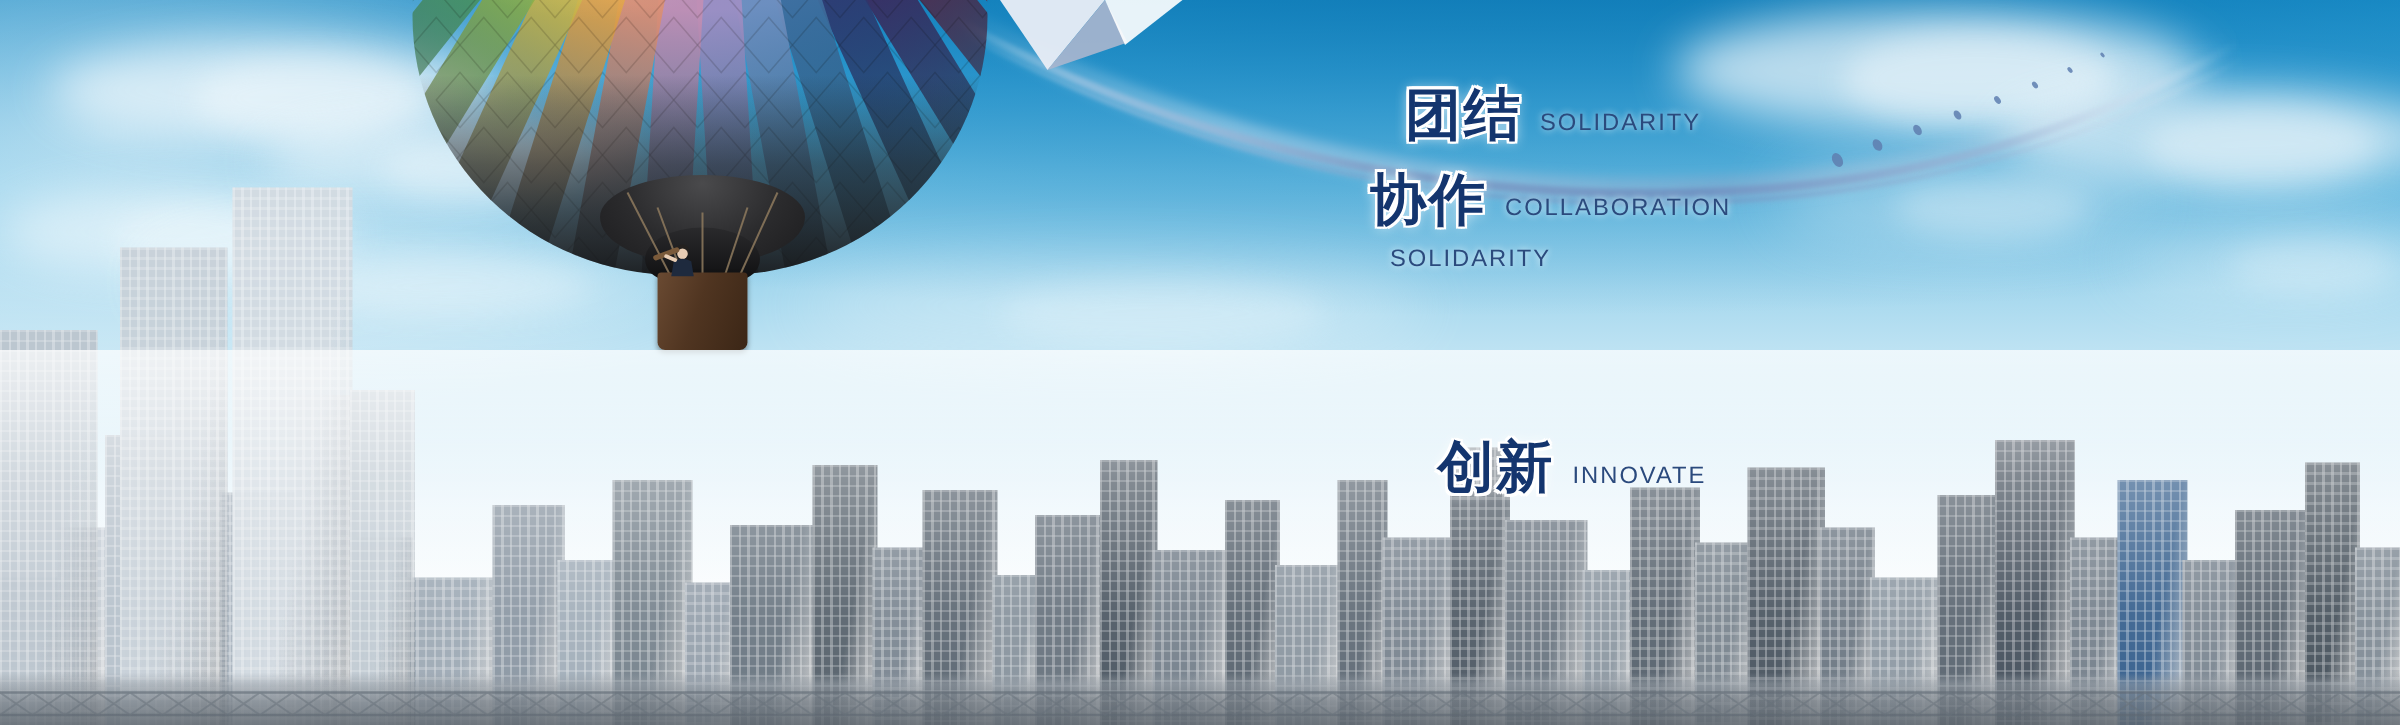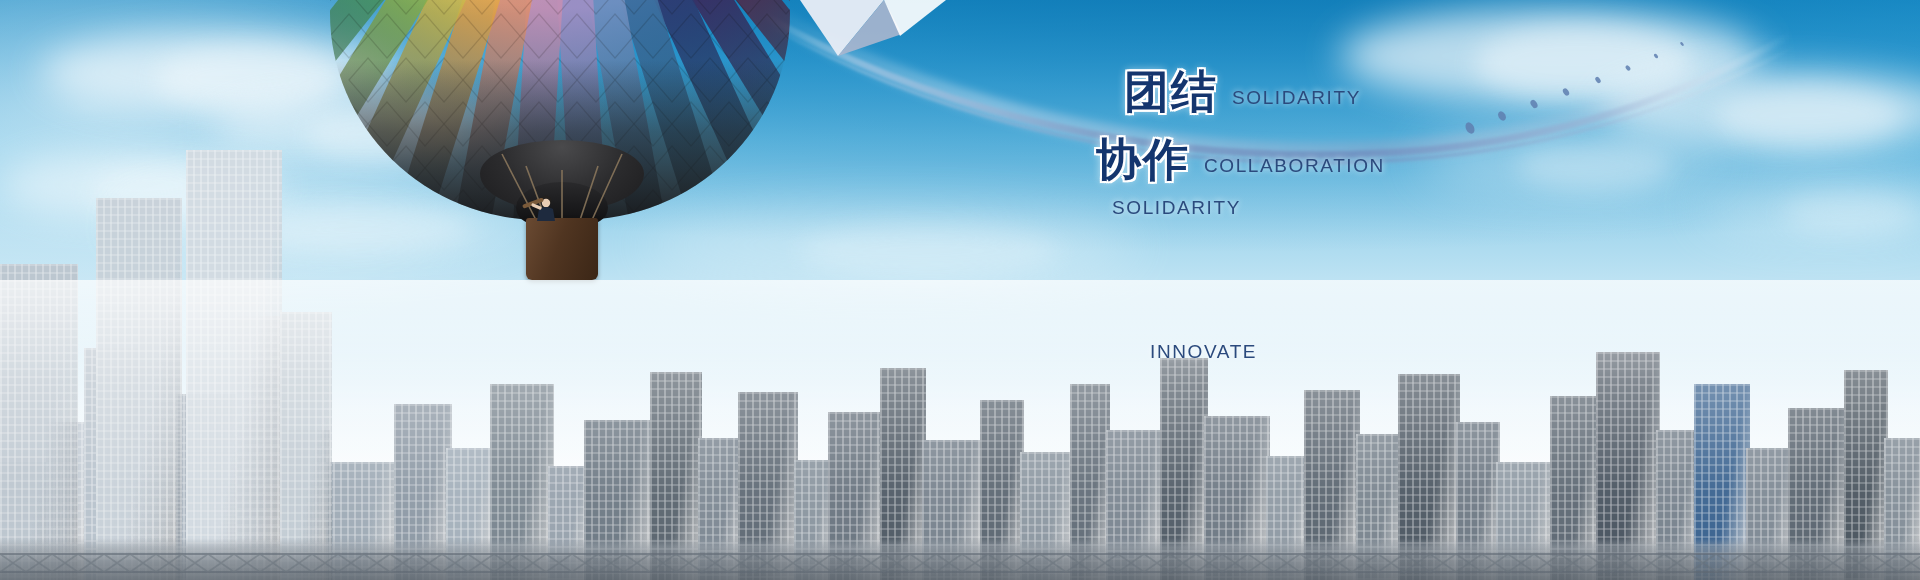--- a/index.html
+++ b/index.html
@@ -611,17 +611,18 @@
         <span class="en">SOLIDARITY</span>
       </div>
       <div class="slogan-row" style="left: 1096px; top: 68px;">
         <span class="cn">协作</span>
         <span class="en">COLLABORATION</span>
       </div>
       <div class="slogan-row" style="left: 1112px; top: 138px;">
         <span class="en">SOLIDARITY</span>
       </div>
       <div class="slogan-row" style="left: 1150px; top: 282px;">
+        <span class="cn">创新</span>
         <span class="en">INNOVATE</span>
       </div>
     </div>
 
 </div>
 
 </body></html>

